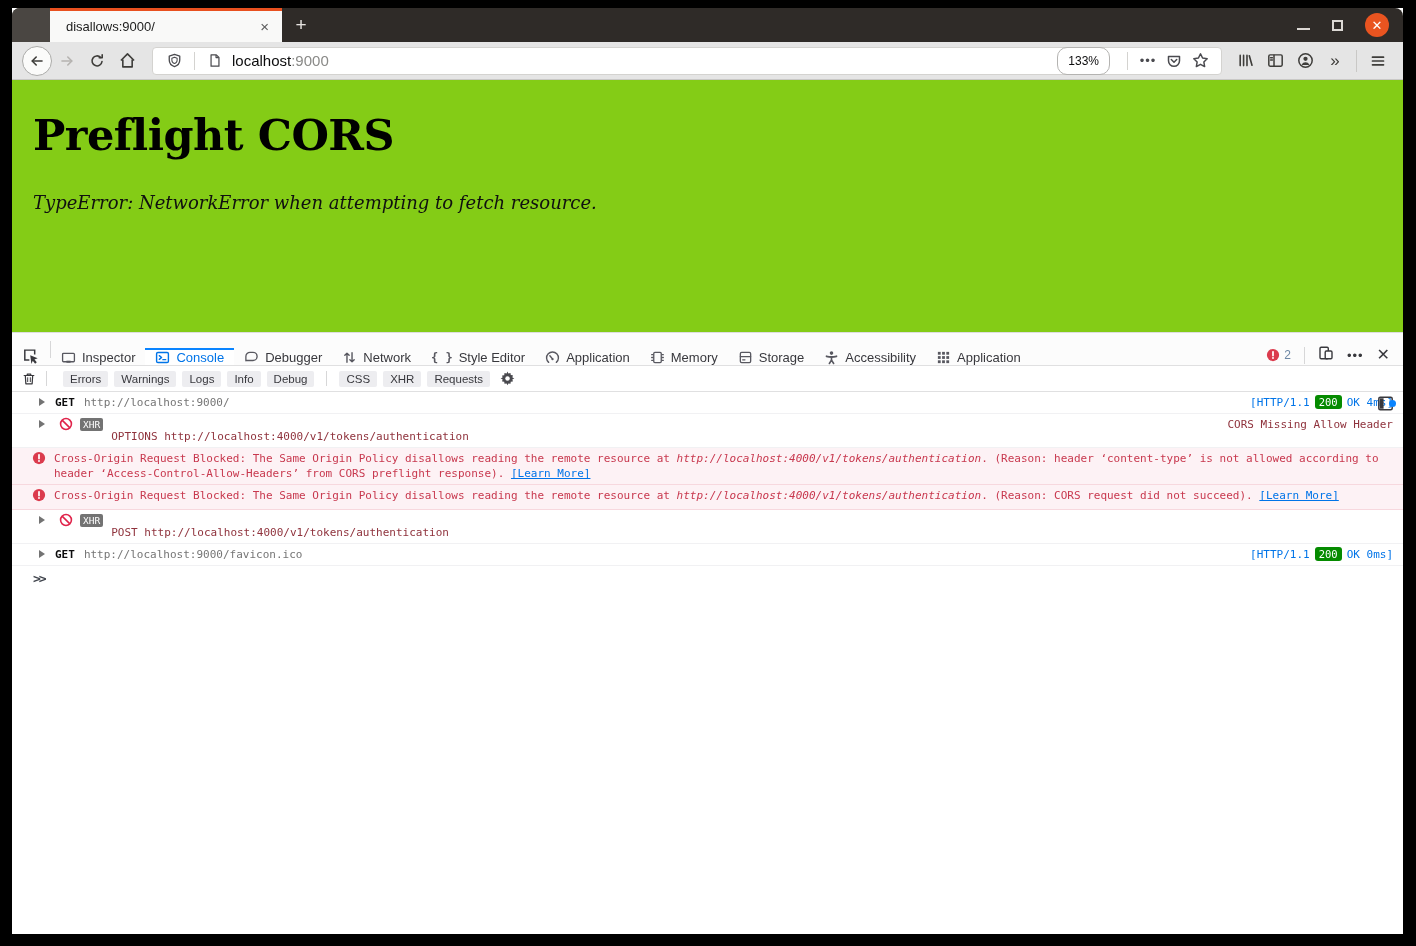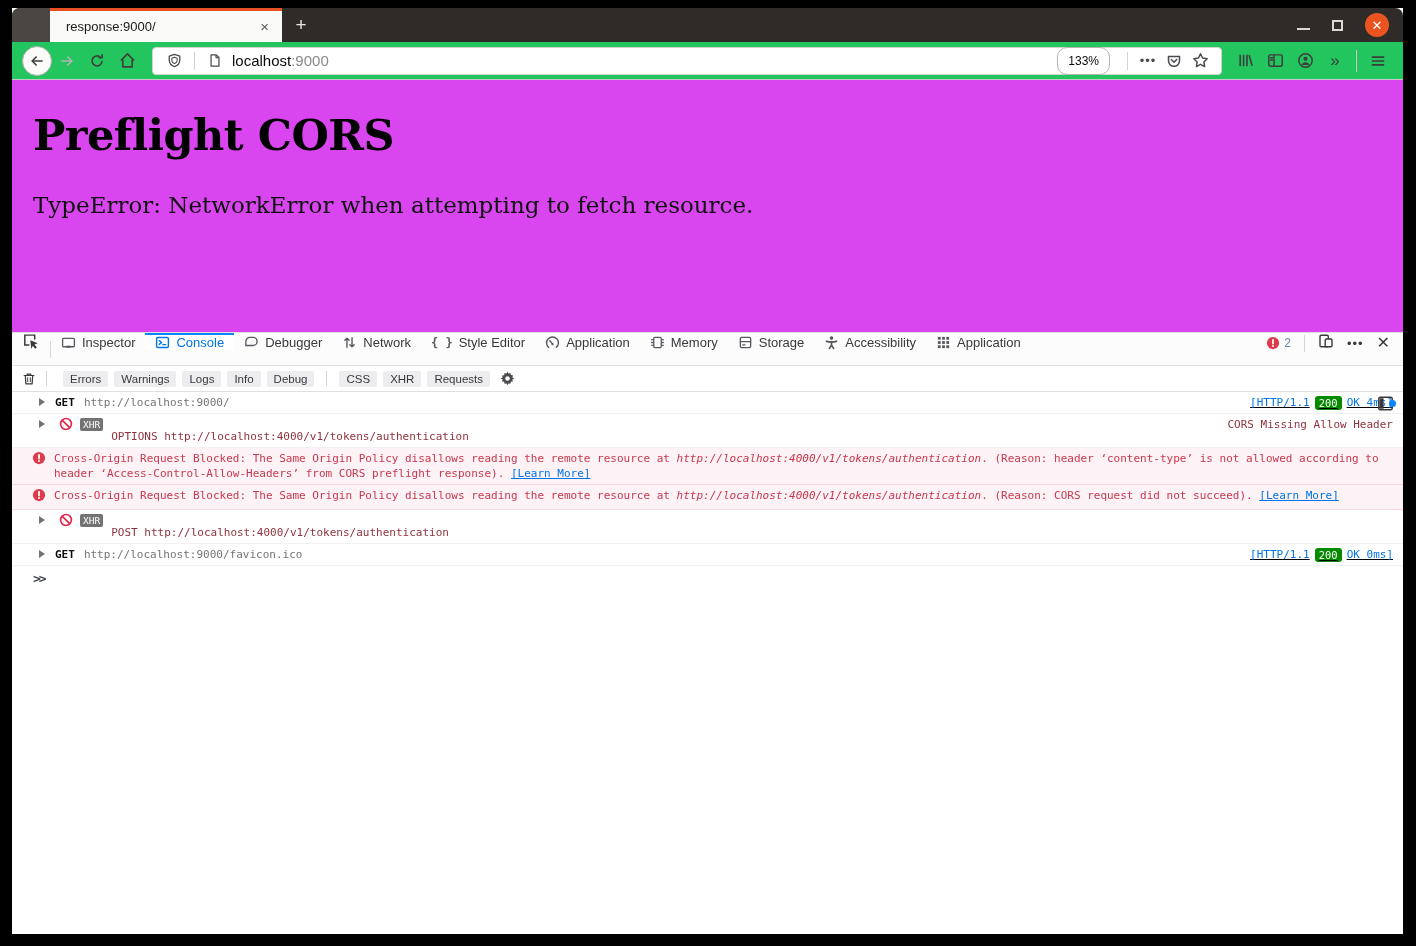--- a/index.html
+++ b/index.html
@@ -19,49 +19,49 @@
   .newtab { color: #e7e4e1; font-size: 19px; width: 38px; display: flex; align-items: center;
             justify-content: center; font-weight: 400; }
   .drag { flex: 1; }
   .winctl { display: flex; align-items: center; gap: 22px; padding-right: 14px; }
   .wc-min { width: 13px; height: 2px; background: #dcd8d4; margin-top: 8px; }
   .wc-max { width: 11px; height: 11px; border: 2px solid #dcd8d4; }
   .wc-close { width: 24px; height: 24px; border-radius: 50%; background: #e95420; color: #fff;
               display: flex; align-items: center; justify-content: center; font-size: 13px; line-height: 1; }
 
   
-  .navbar { height: 38px; background: #22c55e; border-bottom: 1px solid #c9c8c6;
+  .navbar { height: 38px; background: #e5e5e5; border-bottom: 1px solid #c9c8c6;
             display: flex; align-items: center; padding: 0 10px; flex: none; }
   .nav-icon { width: 30px; height: 30px; display: flex; align-items: center; justify-content: center;
               color: #3e3d3a; flex: none; }
   .nav-icon svg { display: block; }
   .back-circle { width: 30px; height: 30px; border: 1px solid #ababa9; border-radius: 50%;
                  background: #fbfbfa; display: flex; align-items: center; justify-content: center; }
   .urlbar { flex: 1; height: 28px; background: #fff; border: 1px solid #d4d3d0; border-radius: 4px;
             margin: 0 8px 0 10px; display: flex; align-items: center; padding: 0 8px; min-width: 0; }
   .url-divider { width: 1px; height: 18px; background: #d4d3d0; margin: 0 7px; }
   .url-text { font-size: 15px; color: #0c0c0d; margin-left: 4px; white-space: nowrap; }
   .url-port { color: #8a8a88; }
   .url-spacer { flex: 1; }
   .zoom-pill { border: 1px solid #b4b3b1; border-radius: 10px; font-size: 12px; color: #0c0c0d;
                padding: 6px 10px; margin-right: 10px; }
   .urlbar .nav-icon { width: 26px; height: 26px; }
   .toolbar-right { display: flex; align-items: center; }
   .tb-divider { width: 1px; height: 22px; background: #c9c8c6; margin: 0 6px; }
 
   
-  .content { height: 252px; background: #d946ef; padding-left: 21px; flex: none; overflow: hidden; }
+  .content { height: 252px; background: #84cc16; padding-left: 21px; flex: none; overflow: hidden; }
   .content h1 { font-family: "DejaVu Serif", serif; font-size: 43px; font-weight: bold;
                 color: #000; margin: 30px 0 0 0; letter-spacing: -0.5px; }
-  .content p { font-family: "DejaVu Serif", serif; font-size: 23px; color: #101010; margin: 32px 0 0 0; }
+  .content p { font-family: "DejaVu Serif", serif; font-size: 18px; color: #101010; margin: 32px 0 0 0; font-style: italic; }
 
   
   .devtools { flex: 1; display: flex; flex-direction: column; border-top: 1px solid #dededf;
               background: #fff; min-height: 0; }
-  .dt-tabs { height: 33px; display: flex; align-items: flex-start; border-bottom: 1px solid #e0e0e1;
+  .dt-tabs { height: 33px; display: flex; align-items: flex-end; border-bottom: 1px solid #e0e0e1;
              background: #fcfcfc; flex: none; }
   .dt-pick { width: 38px; display: flex; align-items: center; justify-content: center; }
   .dt-sep { width: 1px; height: 17px; background: #d7d7d8; align-self: center; }
   .dt-tab { display: flex; align-items: center; gap: 6px; padding: 0 10px; font-size: 13px;
             color: #38383d; border-top: 2px solid transparent; white-space: nowrap; }
   .dt-tab svg { display: block; }
   .dt-tab.active { color: #0074e8; border-top-color: #0a84ff; background: #fff; }
   .dt-tabs-right { margin-left: auto; display: flex; align-items: center; gap: 13px; padding-right: 13px; }
   .err-count { display: flex; align-items: center; gap: 4px; font-size: 12px; color: #6d87a5; }
   .dt-dots { color: #38383d; font-size: 13px; letter-spacing: 1px; }
@@ -86,21 +86,21 @@
           padding: 3px 10px 3px 0; line-height: 15px; }
   .tri { width: 0; height: 0; border-left: 6px solid #737373; border-top: 4px solid transparent;
          border-bottom: 4px solid transparent; margin: 3px 0 0 27px; flex: none; }
   .meth { color: #0c0c0d; font-weight: bold; margin-left: 10px; white-space: nowrap; }
   .gurl { color: #757575; margin-left: 9px; white-space: nowrap; }
   .ban { margin: 0 0 0 14px; flex: none; }
   .xhr-badge { background: #737373; color: #fff; font-size: 9.5px; padding: 1px 3px;
                border-radius: 2px; margin-left: 7px; line-height: 11px; margin-top: 1px; flex: none;
                font-family: "DejaVu Sans Mono", monospace; }
   .maroon { color: #8f323c; margin-left: 8px; white-space: nowrap; margin-top: 12px; }
-  .rright { margin-left: auto; white-space: nowrap; display: flex; align-items: flex-end; text-decoration: underline; }
+  .rright { margin-left: auto; white-space: nowrap; display: flex; align-items: flex-start; }
   .stat-blue { color: #0074e8; }
   .code-badge { background: #058b00; color: #fff; border-radius: 3px; padding: 0 4px;
                 margin: 0 5px; font-size: 10.5px; line-height: 14px; }
   .note-maroon { color: #8f323c; margin-left: auto; white-space: nowrap; }
   .crow.errrow { background: #fdf2f5; border-bottom: 1px solid #f7d8de; }
   .err-icon { margin: 0 0 0 20px; flex: none; }
   .err-text { color: #c8384e; margin-left: 8px; padding-right: 14px; }
   .err-url { font-style: italic; }
   .learn-link { color: #0074e8; text-decoration: underline; }
   .prompt-row { display: flex; padding: 5px 0 0 21px; }
@@ -112,21 +112,21 @@
 </style>
 </head>
 <body>
 
 <div class="screen">
   <div class="window">
 
     <div class="titlebar">
       <div class="pretab"></div>
       <div class="tab">
-        <span class="tab-title">response:9000/</span>
+        <span class="tab-title">disallows:9000/</span>
         <span class="tab-close">×</span>
       </div>
       <div class="newtab">+</div>
       <div class="drag"></div>
       <div class="winctl">
         <span class="wc-min"></span>
         <span class="wc-max"></span>
         <span class="wc-close">✕</span>
       </div>
     </div>

